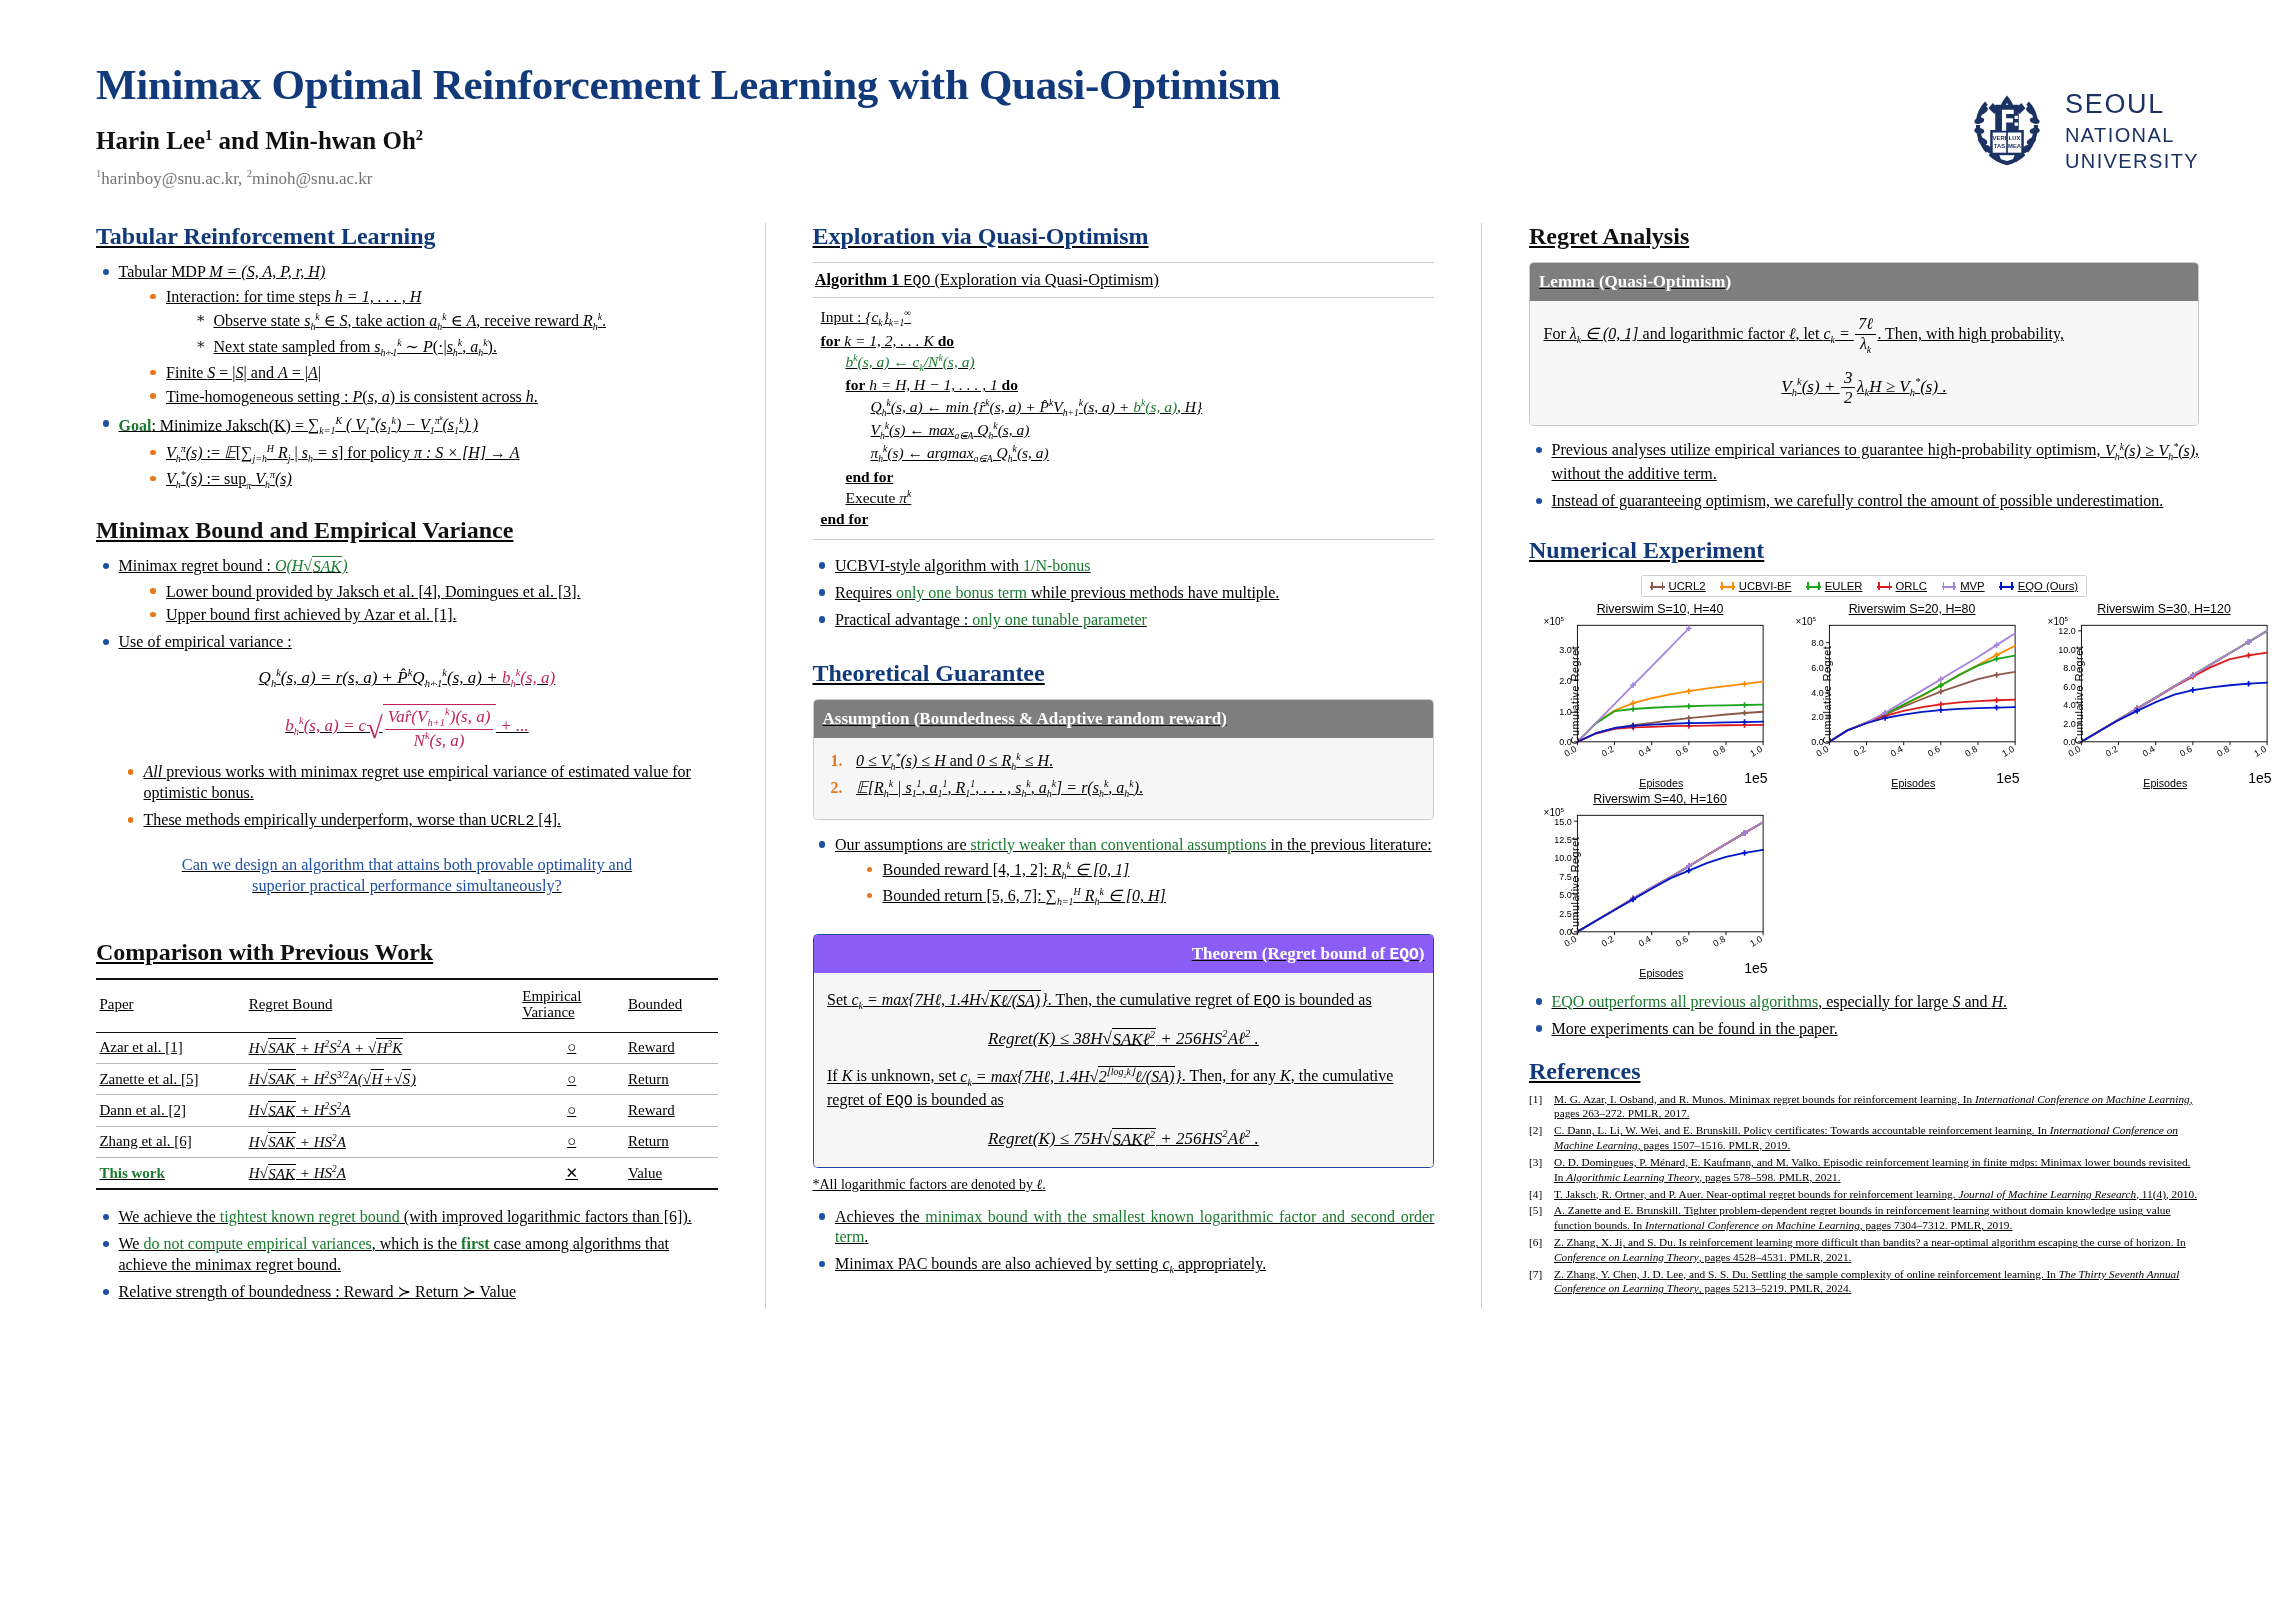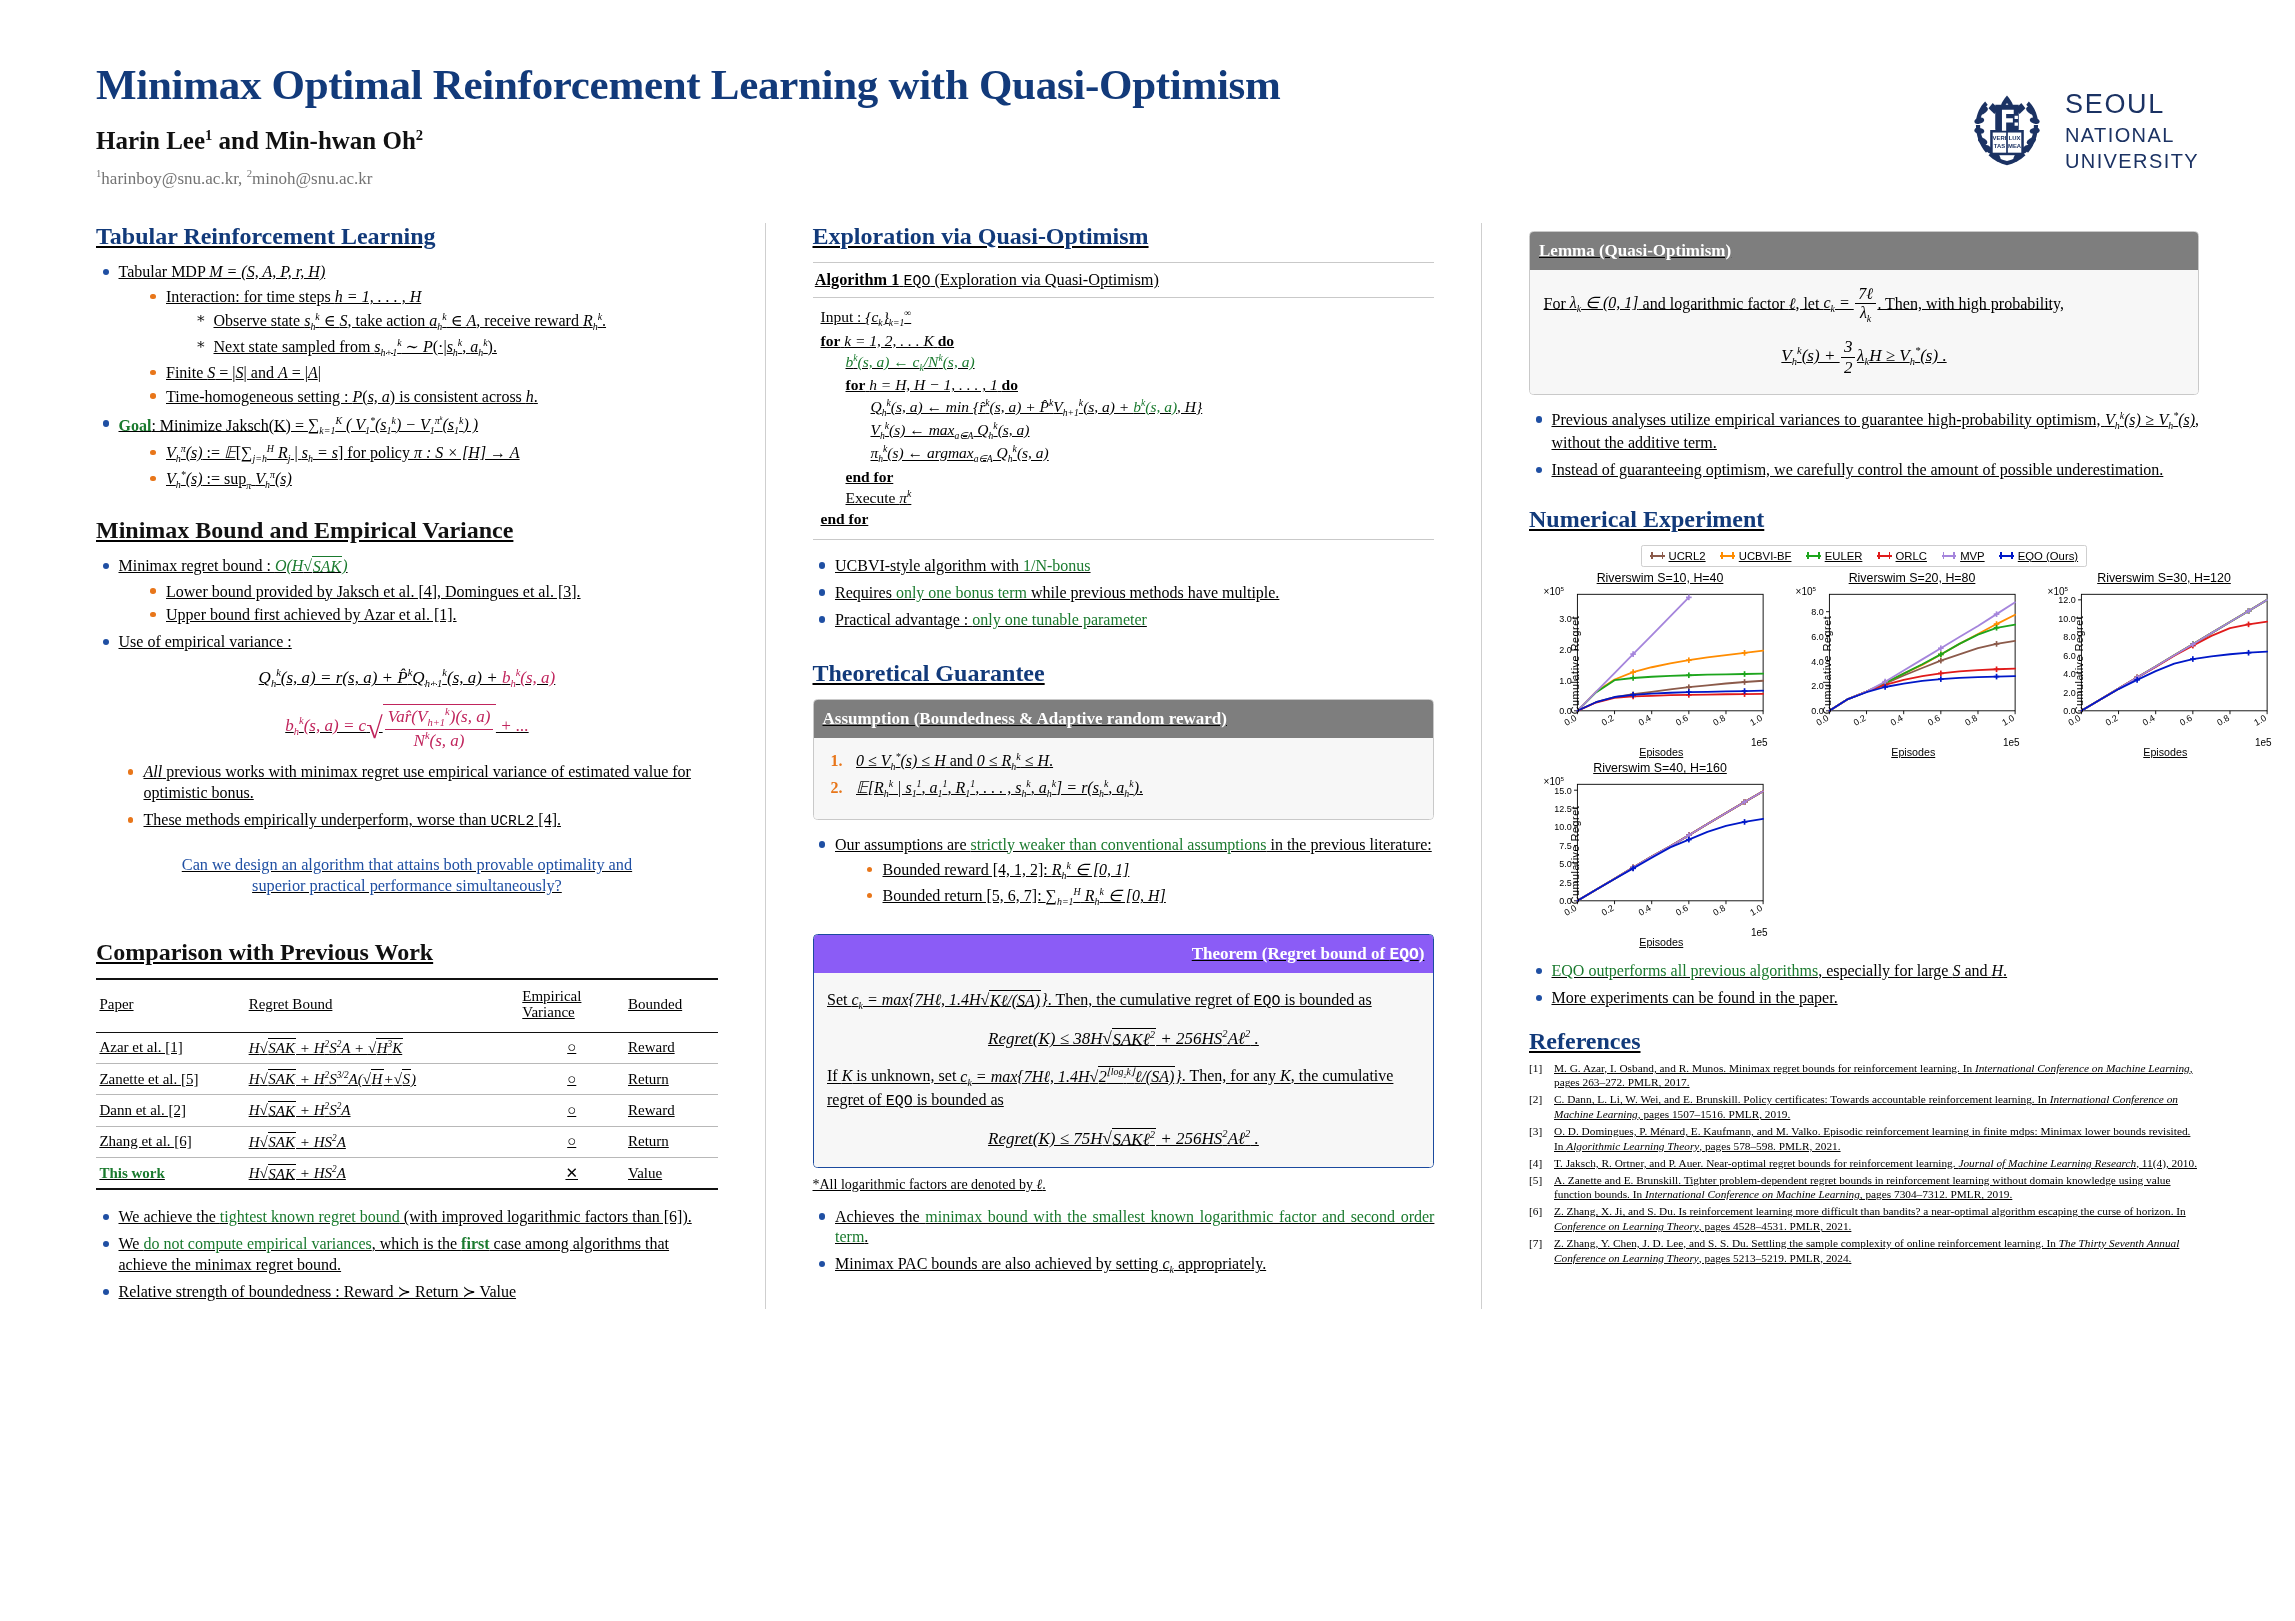--- a/index.html
+++ b/index.html
@@ -143,22 +143,22 @@
   }
   .chart .ylab {
     position:absolute; left:-3.4px; top:50%; transform:translateY(-50%) rotate(-90deg);
     transform-origin:center; font-family:"Liberation Sans", sans-serif;
     font-size:10.7px; letter-spacing:0.6px; white-space:nowrap;
   }
   .chart .xlab {
     text-align:center; font-family:"Liberation Sans", sans-serif; font-size:10.7px; margin-left:22.5px;
   }
   .chart .xexp {
-    position:absolute; right:3.4px; bottom:10px;
-    font-family:"Liberation Sans", sans-serif; font-size:10px;
+    position:absolute; right:3.4px; bottom:3px;
+    font-family:"Liberation Sans", sans-serif; font-size:14px;
   }
   .chart svg { display:block; }
 
   
   .refs { font-size:11.3px; line-height:1.30; margin-top:4.5px; }
   .refs .r { position:relative; padding-left:25px; margin-bottom:2.3px; }
   .refs .r .tag { position:absolute; left:0; top:0; }
 </style>
 </head>
 <body>
@@ -414,20 +414,21 @@
       <ul style="margin-top:13.5px">
         <li style="text-align:justify"><span>Achieves the </span><span class="grn">minimax bound with the smallest known logarithmic factor and second order term</span><span>.</span></li>
         <li>Minimax PAC bounds are also achieved by setting <span class="math">c<sub>k</sub></span> appropriately.</li>
       </ul>
     </div>
 
     <div class="col-sep"></div>
 
     <div class="col">
 
+      <h2 class="sec black">Regret Analysis</h2>
 
       <div class="tbox grey">
         <div class="head">Lemma (Quasi-Optimism)</div>
         <div class="body">
           <p style="margin:2.3px 0 0 0">
             For <span class="math">λ<sub>k</sub> ∈ (0, 1]</span> and logarithmic factor <span class="math">ℓ</span>, let <span class="math">c<sub>k</sub> = <span class="frac"><span class="n">7ℓ</span><span class="d">λ<sub>k</sub></span></span></span>. Then, with high probability,
           </p>
           <div class="eqblock" style="margin:12.4px 0 3.4px 0">
             <span class="math">V<sub>h</sub><sup>k</sup>(s) + <span class="frac"><span class="n">3</span><span class="d">2</span></span>λ<sub>k</sub>H ≥ V<sub>h</sub><sup>*</sup>(s) .</span>
           </div>

